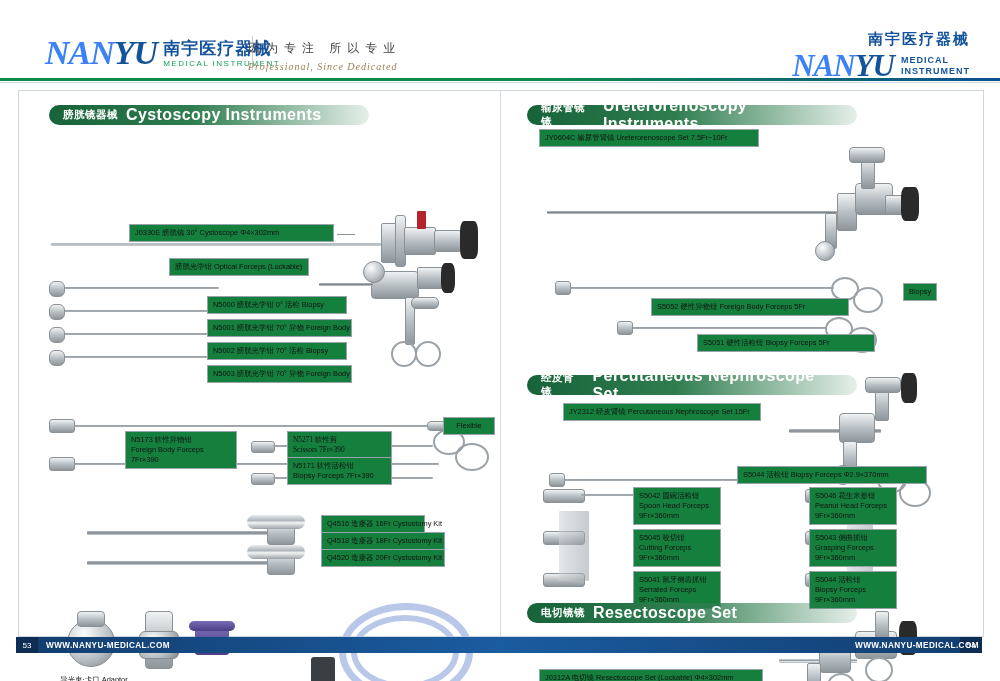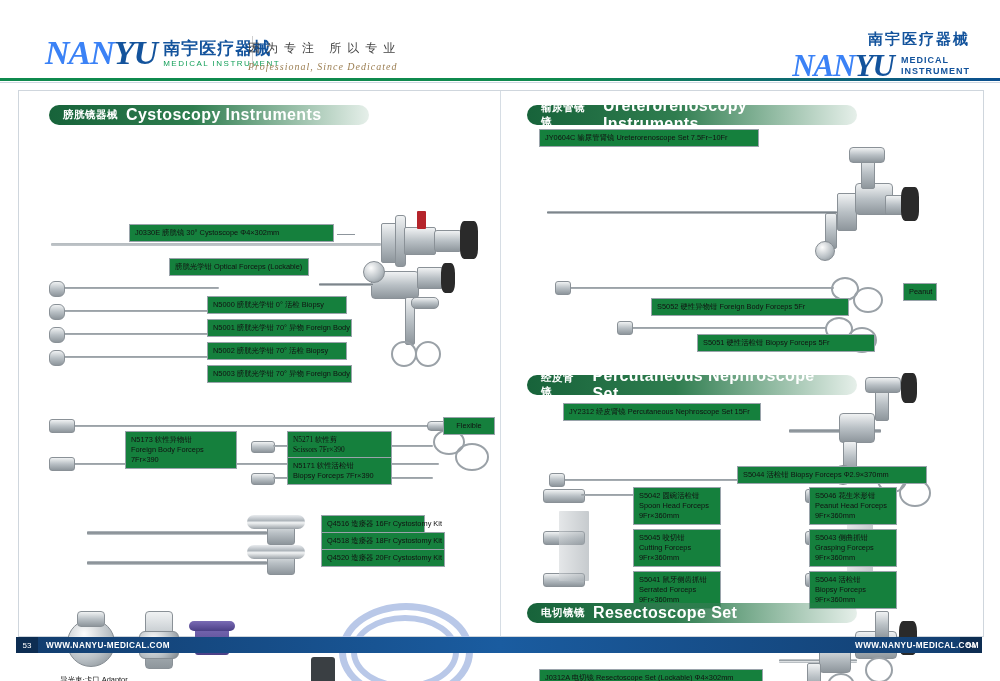--- a/index.html
+++ b/index.html
@@ -238,21 +238,21 @@
     <div class="ring" style="left:812px;top:186px;width:24px;height:20px;"></div>
     <div class="ring" style="left:834px;top:196px;width:26px;height:22px;"></div>
 
     <div class="shaft thin" style="left:608px;top:236px;width:200px;height:2px;"></div>
     <div class="metalbox" style="left:598px;top:230px;width:14px;height:12px;border-radius:3px;"></div>
     <div class="ring" style="left:806px;top:226px;width:24px;height:20px;"></div>
     <div class="ring" style="left:828px;top:236px;width:26px;height:22px;"></div>
 
     <div class="lbl" style="left:632px;top:207px;width:198px;">S5052 硬性异物钳 Foreign Body Forceps 5Fr</div>
     <div class="lbl" style="left:678px;top:243px;width:178px;">S5051 硬性活检钳 Biopsy Forceps 5Fr</div>
-    <div class="lbl" style="left:884px;top:192px;width:34px;text-align:center;">Peanut</div>
+    <div class="lbl" style="left:884px;top:192px;width:34px;text-align:center;">Biopsy</div>
 
     <div class="secbar fade" style="left:508px;top:284px;width:330px;">
       <span class="cn">经皮肾镜</span>
       <span class="en">Percutaneous Nephroscope Set</span>
     </div>
     <div class="lbl" style="left:544px;top:312px;width:198px;">JY2312 经皮肾镜 Percutaneous Nephroscope Set 15Fr</div>
 
     <div class="shaft thin" style="left:770px;top:338px;width:92px;height:4px;"></div>
     <div class="metalbox" style="left:820px;top:322px;width:34px;height:28px;border-radius:4px;"></div>
     <div class="metalbox" style="left:856px;top:296px;width:12px;height:32px;"></div>

